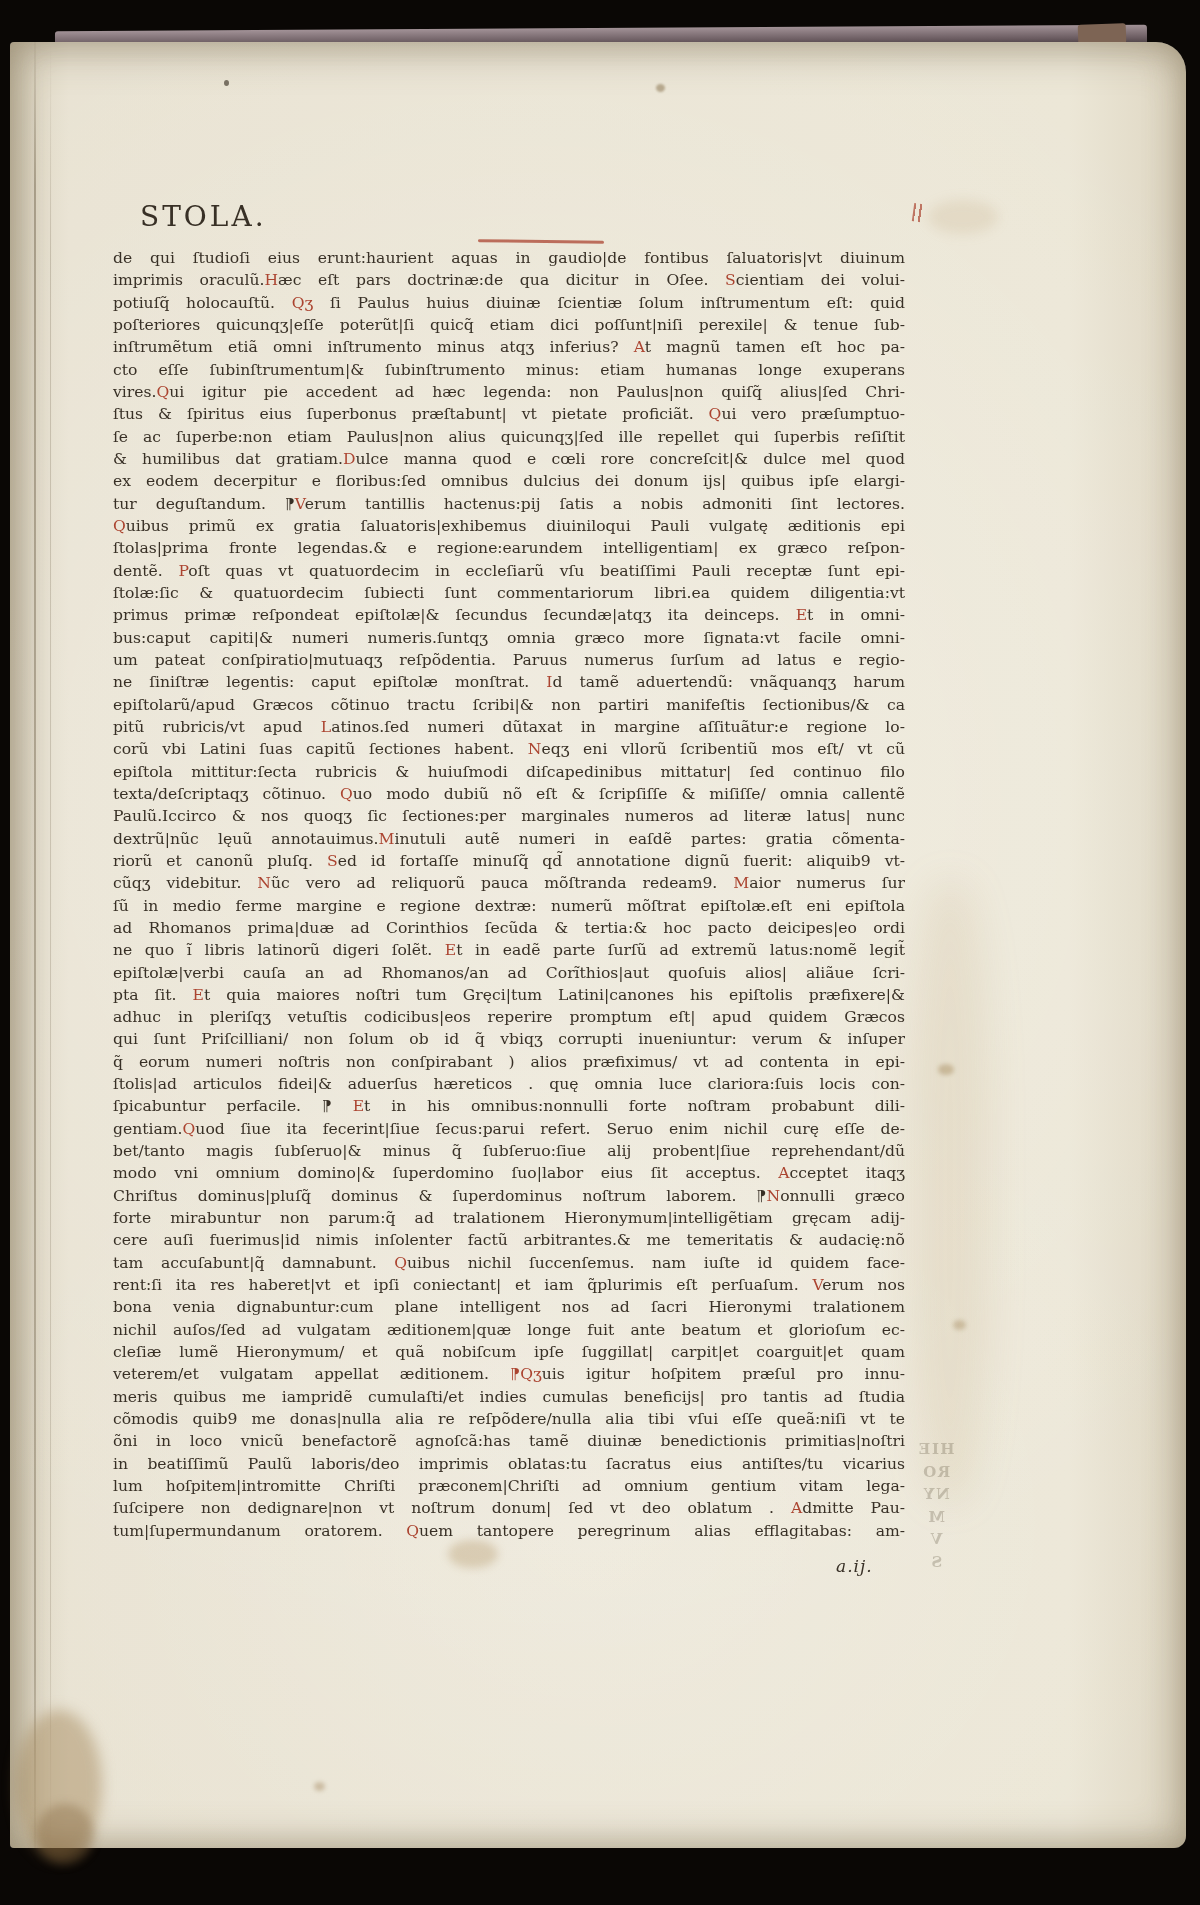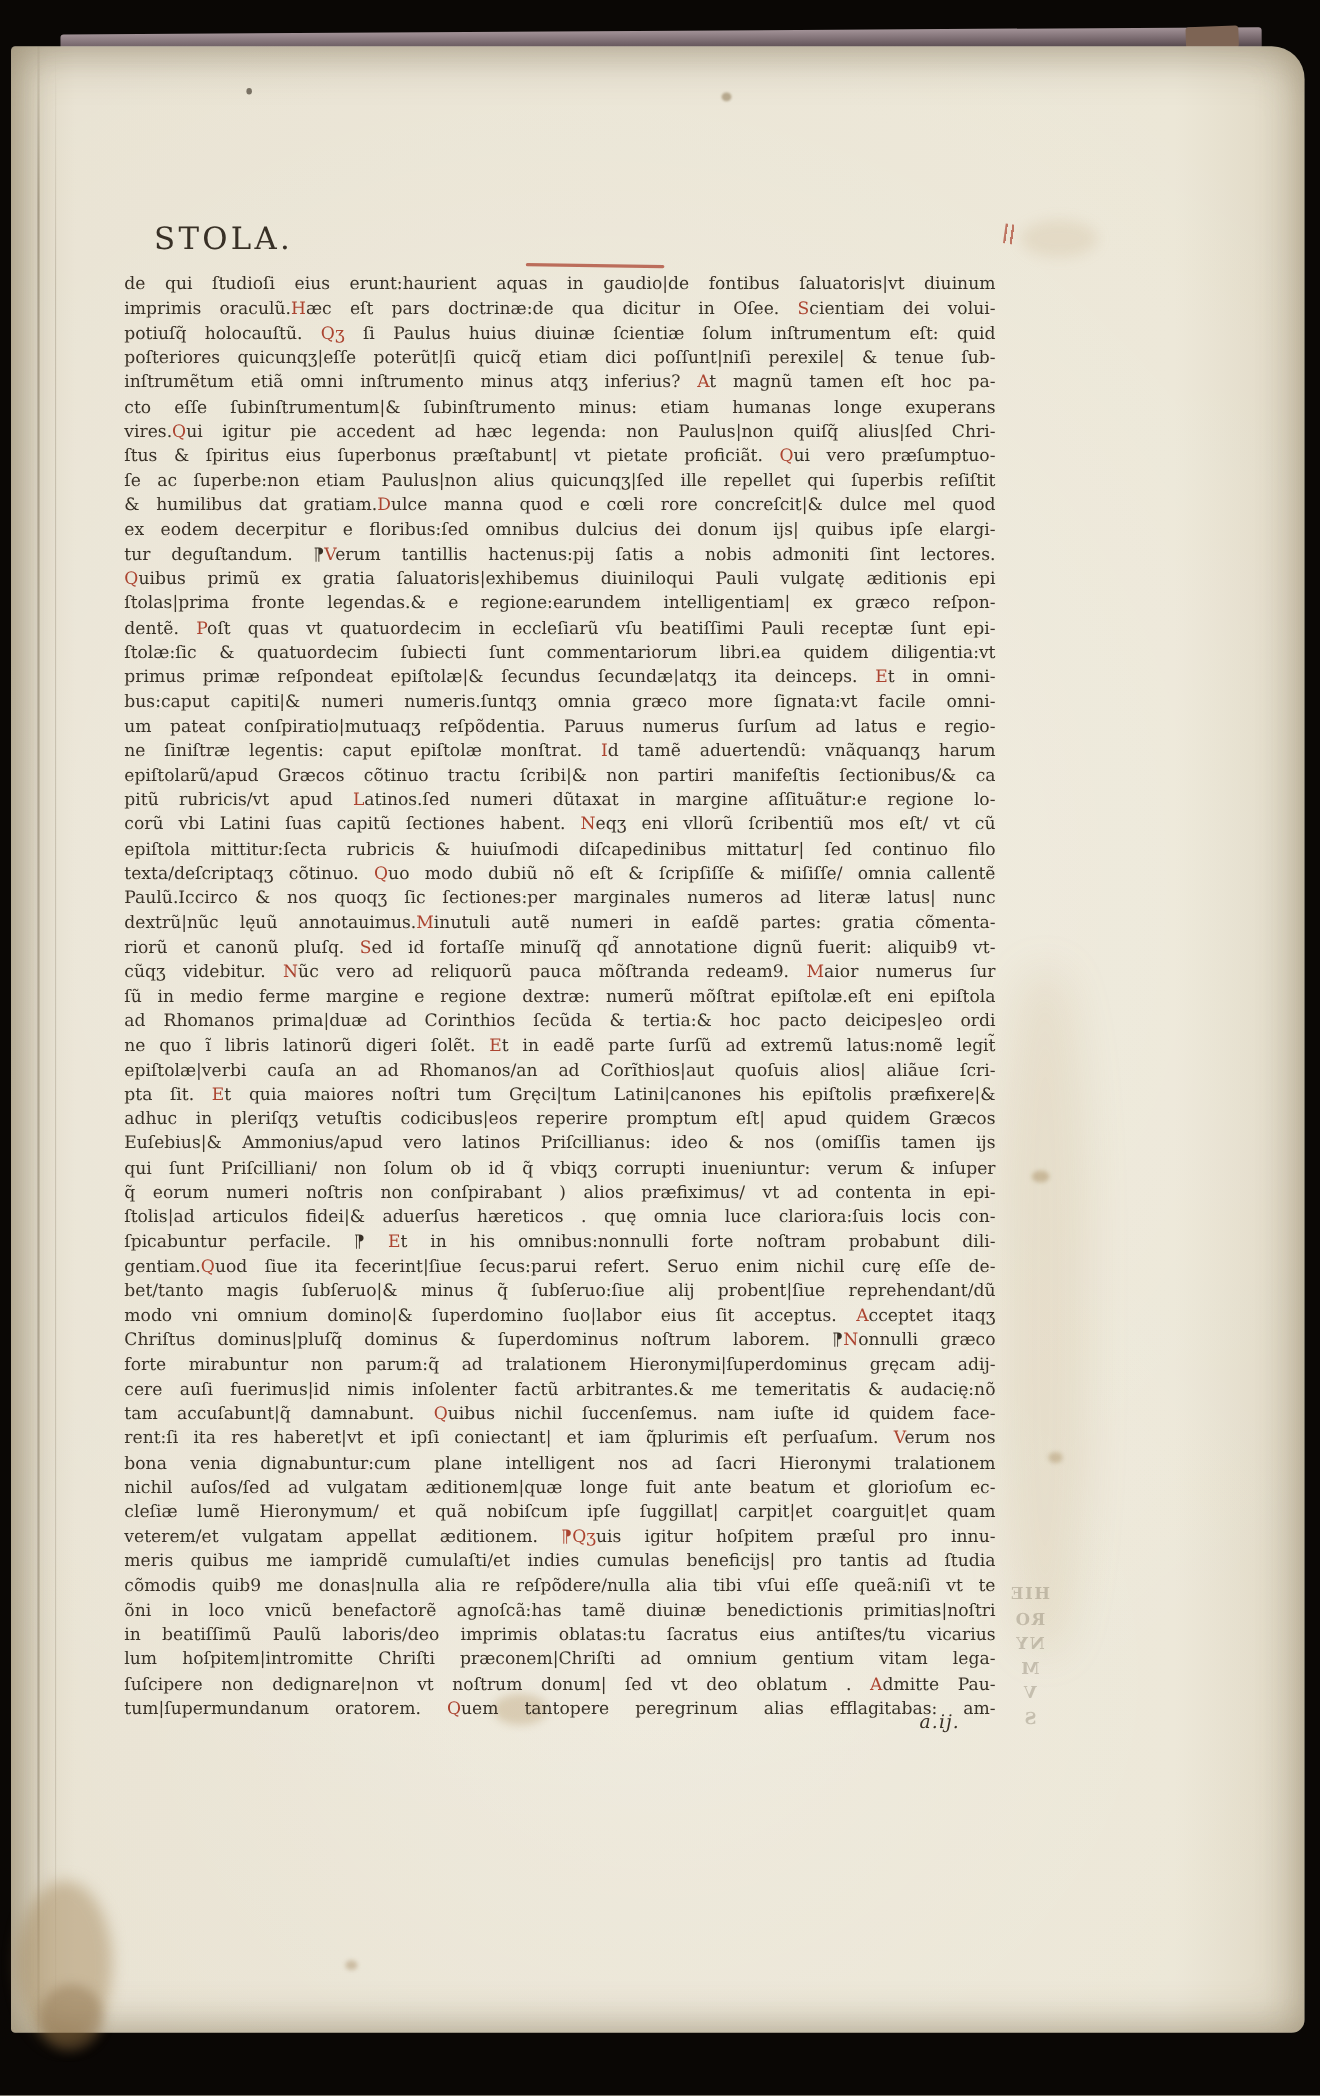--- a/index.html
+++ b/index.html
@@ -141,30 +141,29 @@
         <div class="line"><span>Paulũ.Iccirco &amp; nos quoqʒ ſic ſectiones:per marginales numeros ad literæ latus| nunc</span></div>
         <div class="line"><span>dextrũ|nũc lęuũ annotauimus.</span><span class="red">M</span><span>inutuli autẽ numeri in eaſdẽ partes: gratia cõmenta-</span></div>
         <div class="line"><span>riorũ et canonũ pluſq. </span><span class="red">S</span><span>ed id fortaſſe minuſq̃ qd̃ annotatione dignũ fuerit: aliquib9 vt-</span></div>
         <div class="line"><span>cũqʒ videbitur. </span><span class="red">N</span><span>ũc vero ad reliquorũ pauca mõſtranda redeam9. </span><span class="red">M</span><span>aior numerus ſur</span></div>
         <div class="line"><span>ſũ in medio ferme margine e regione dextræ: numerũ mõſtrat epiſtolæ.eſt eni epiſtola</span></div>
         <div class="line"><span>ad Rhomanos prima|duæ ad Corinthios ſecũda &amp; tertia:&amp; hoc pacto deicipes|eo ordi</span></div>
         <div class="line"><span>ne quo ĩ libris latinorũ digeri ſolẽt. </span><span class="red">E</span><span>t in eadẽ parte ſurſũ ad extremũ latus:nomẽ legit̃</span></div>
         <div class="line"><span>epiſtolæ|verbi cauſa an ad Rhomanos/an ad Corĩthios|aut quoſuis alios| aliãue ſcri-</span></div>
         <div class="line"><span>pta ſit. </span><span class="red">E</span><span>t quia maiores noſtri tum Gręci|tum Latini|canones his epiſtolis præfixere|&amp;</span></div>
         <div class="line"><span>adhuc in pleriſqʒ vetuſtis codicibus|eos reperire promptum eſt| apud quidem Græcos</span></div>
-        <div class="line"><span>Euſebius|&amp; Ammonius/apud vero latinos Priſcillianus: ideo &amp; nos (omiſſis tamen ijs</span></div>
         <div class="line"><span>qui ſunt Priſcilliani/ non ſolum ob id q̃ vbiqʒ corrupti inueniuntur: verum &amp; inſuper</span></div>
         <div class="line"><span>q̃ eorum numeri noſtris non conſpirabant ) alios præfiximus/ vt ad contenta in epi-</span></div>
         <div class="line"><span>ſtolis|ad articulos fidei|&amp; aduerſus hæreticos . quę omnia luce clariora:ſuis locis con-</span></div>
         <div class="line"><span>ſpicabuntur perfacile. ⁋ </span><span class="red">E</span><span>t in his omnibus:nonnulli forte noſtram probabunt dili-</span></div>
         <div class="line"><span>gentiam.</span><span class="red">Q</span><span>uod ſiue ita fecerint|ſiue ſecus:parui refert. Seruo enim nichil curę eſſe de-</span></div>
         <div class="line"><span>bet/tanto magis ſubſeruo|&amp; minus q̃ ſubſeruo:ſiue alij probent|ſiue reprehendant/dũ</span></div>
         <div class="line"><span>modo vni omnium domino|&amp; ſuperdomino ſuo|labor eius ſit acceptus. </span><span class="red">A</span><span>cceptet itaqʒ</span></div>
         <div class="line"><span>Chriſtus dominus|pluſq̃ dominus &amp; ſuperdominus noſtrum laborem. ⁋</span><span class="red">N</span><span>onnulli græco</span></div>
-        <div class="line"><span>forte mirabuntur non parum:q̃ ad tralationem Hieronymi|ſuperdominus gręcam adij-</span></div>
+        <div class="line"><span>forte mirabuntur non parum:q̃ ad tralationem Hieronymum|intelligẽtiam gręcam adij-</span></div>
         <div class="line"><span>cere auſi fuerimus|id nimis inſolenter factũ arbitrantes.&amp; me temeritatis &amp; audacię:nõ</span></div>
         <div class="line"><span>tam accuſabunt|q̃ damnabunt. </span><span class="red">Q</span><span>uibus nichil ſuccenſemus. nam iuſte id quidem face-</span></div>
         <div class="line"><span>rent:ſi ita res haberet|vt et ipſi coniectant| et iam q̃plurimis eſt perſuaſum. </span><span class="red">V</span><span>erum nos</span></div>
         <div class="line"><span>bona venia dignabuntur:cum plane intelligent nos ad ſacri Hieronymi tralationem</span></div>
         <div class="line"><span>nichil auſos/ſed ad vulgatam æditionem|quæ longe fuit ante beatum et glorioſum ec-</span></div>
         <div class="line"><span>cleſiæ lumẽ Hieronymum/ et quã nobiſcum ipſe ſuggillat| carpit|et coarguit|et quam</span></div>
         <div class="line"><span>veterem/et vulgatam appellat æditionem. </span><span class="red">⁋Qʒ</span><span>uis igitur hoſpitem præſul pro innu-</span></div>
         <div class="line"><span>meris quibus me iampridẽ cumulaſti/et indies cumulas beneficijs| pro tantis ad ſtudia</span></div>
         <div class="line"><span>cõmodis quib9 me donas|nulla alia re reſpõdere/nulla alia tibi vſui eſſe queã:niſi vt te</span></div>
         <div class="line"><span>õni in loco vnicũ benefactorẽ agnoſcã:has tamẽ diuinæ benedictionis primitias|noſtri</span></div>

